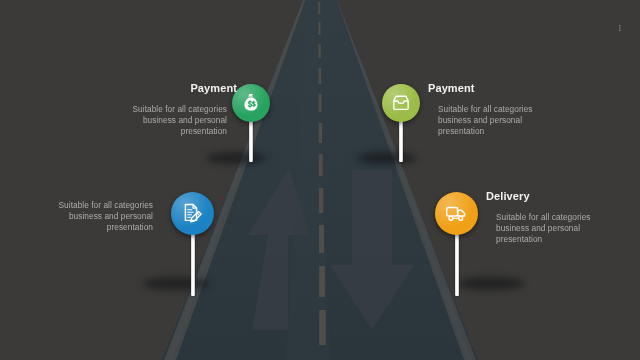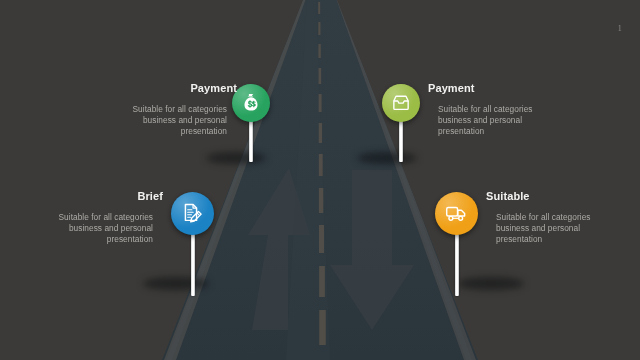--- a/index.html
+++ b/index.html
@@ -176,21 +176,20 @@
           <line x1="7.4" y1="13.2" x2="11.0" y2="13.2"></line>
           <line x1="7.4" y1="15.6" x2="10.2" y2="15.6"></line>
         </g>
         <path fill="none" stroke="#ffffff" stroke-width="1.35" stroke-linejoin="round" d="m11.1 16.6 6.6-6.6 2.6 2.6-6.6 6.6-3.4.8z"></path>
         <path fill="none" stroke="#ffffff" stroke-width="1.05" d="m16.3 11.4 2.6 2.6"></path>
       </svg>
     </div>
   </div>
 
   <div class="txt right" style="left:38px;top:190px;width:125px;">
-    <p class="title">Brief</p>
     <p class="body">Suitable for all categories business and personal presentation</p>
   </div>
 
   <div class="pin" style="left:0;top:0;width:640px;height:360px;pointer-events:none;">
 
     <div class="pin-shadow" style="left:458px;top:277px;width:66px;height:13px;"></div>
 
     <div class="pole" style="left:455px;top:234px;height:62px;"></div>
 
     <div class="bubble" style="left:435px;top:192px;width:43px;height:43px;background:#f0a016;pointer-events:auto;">
@@ -199,17 +198,17 @@
         <rect x="2.6" y="6.2" width="10.4" height="8.2" rx="1.4" fill="none" stroke="#ffffff" stroke-width="1.4"></rect>
         <path fill="none" stroke="#ffffff" stroke-width="1.4" stroke-linejoin="round" d="M13.2 8.8h3.5l3.1 3.1v2.5h-6.6z"></path>
         <circle cx="6.6" cy="16.6" r="1.85" fill="none" stroke="#ffffff" stroke-width="1.35"></circle>
         <circle cx="16.0" cy="16.6" r="1.85" fill="none" stroke="#ffffff" stroke-width="1.35"></circle>
         <line x1="8.6" y1="16.6" x2="14.0" y2="16.6" stroke="#ffffff" stroke-width="1.2"></line>
       </svg>
     </div>
   </div>
 
   <div class="txt left" style="left:486px;top:190px;width:125px;">
-    <p class="title">Suitable</p>
+    <p class="title">Delivery</p>
     <p class="body">Suitable for all categories business and personal presentation</p>
   </div>
 
 </div>
 
 </body></html>

